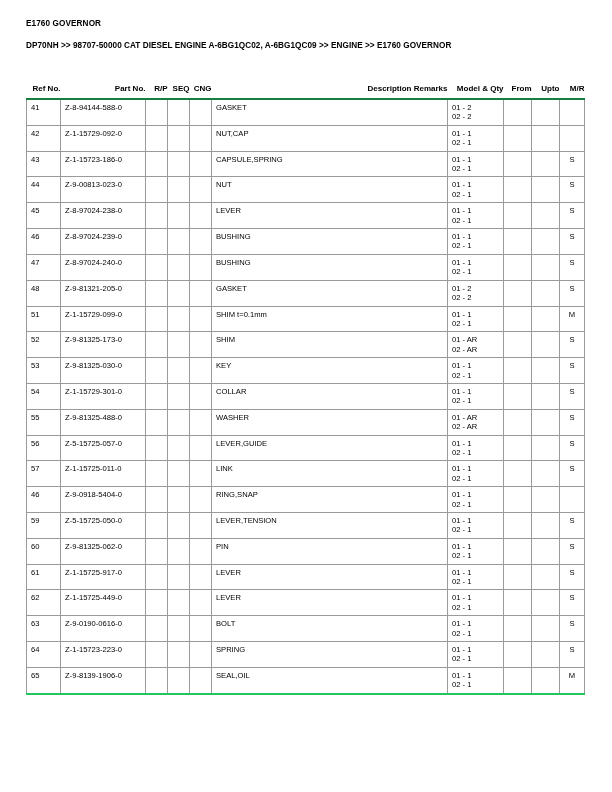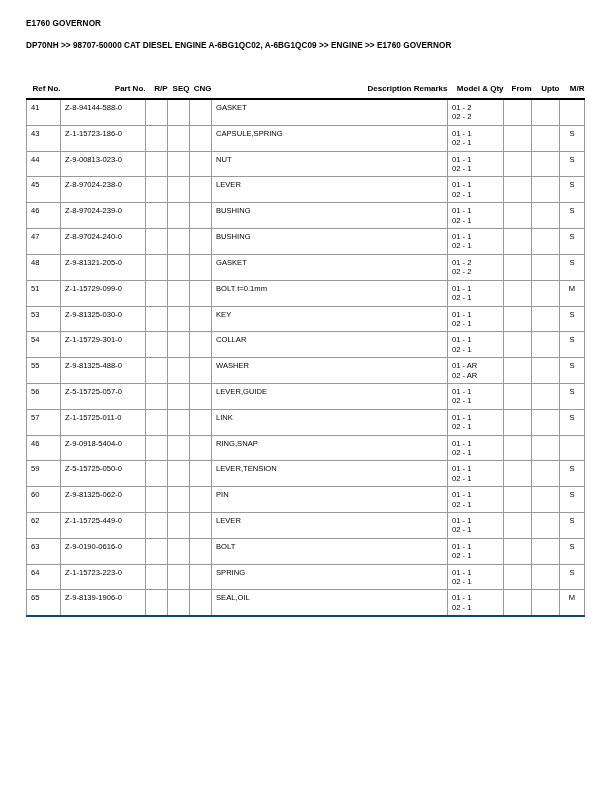--- a/index.html
+++ b/index.html
@@ -77,24 +77,24 @@
     border-left: 1px solid #9a9a9a;
     border-right: 1px solid #9a9a9a;
     border-bottom: 1px solid #9a9a9a;
     padding: 3px 4px 3px 4px;
     vertical-align: top;
     height: 20px;
     line-height: 9.4px;
     box-sizing: border-box;
   }
   table.parts tbody tr.row:first-child td {
-    border-top: 2px solid #000000;
+    border-top: 2px solid #15803d;
   }
   table.parts tbody tr.row:last-child td {
-    border-bottom: 2px solid #0c4a6e;
+    border-bottom: 2px solid #22c55e;
   }
   td.cell-ref, td.cell-part, td.cell-desc, td.cell-model { white-space: nowrap; }
   td.cell-mr { text-align: center; padding-left: 0; padding-right: 0; }
   .qty-line { display: block; }
 </style>
 </head>
 <body>
 
 <div class="page">
 
@@ -140,20 +140,35 @@
             <td class="cell-desc">GASKET</td>
             <td class="cell-model">
               <span class="qty-line">01 - 2</span>
               <span class="qty-line">02 - 2</span>
             </td>
             <td class="cell-from"></td>
             <td class="cell-upto"></td>
             <td class="cell-mr"></td>
           </tr>
           <tr class="row">
+            <td class="cell-ref">42</td>
+            <td class="cell-part">Z-1-15729-092-0</td>
+            <td class="cell-rp"></td>
+            <td class="cell-seq"></td>
+            <td class="cell-cng"></td>
+            <td class="cell-desc">NUT,CAP</td>
+            <td class="cell-model">
+              <span class="qty-line">01 - 1</span>
+              <span class="qty-line">02 - 1</span>
+            </td>
+            <td class="cell-from"></td>
+            <td class="cell-upto"></td>
+            <td class="cell-mr"></td>
+          </tr>
+          <tr class="row">
             <td class="cell-ref">43</td>
             <td class="cell-part">Z-1-15723-186-0</td>
             <td class="cell-rp"></td>
             <td class="cell-seq"></td>
             <td class="cell-cng"></td>
             <td class="cell-desc">CAPSULE,SPRING</td>
             <td class="cell-model">
               <span class="qty-line">01 - 1</span>
               <span class="qty-line">02 - 1</span>
             </td>
@@ -235,28 +250,43 @@
             <td class="cell-from"></td>
             <td class="cell-upto"></td>
             <td class="cell-mr">S</td>
           </tr>
           <tr class="row">
             <td class="cell-ref">51</td>
             <td class="cell-part">Z-1-15729-099-0</td>
             <td class="cell-rp"></td>
             <td class="cell-seq"></td>
             <td class="cell-cng"></td>
-            <td class="cell-desc">BOLT t=0.1mm</td>
+            <td class="cell-desc">SHIM t=0.1mm</td>
             <td class="cell-model">
               <span class="qty-line">01 - 1</span>
               <span class="qty-line">02 - 1</span>
             </td>
             <td class="cell-from"></td>
             <td class="cell-upto"></td>
             <td class="cell-mr">M</td>
+          </tr>
+          <tr class="row">
+            <td class="cell-ref">52</td>
+            <td class="cell-part">Z-9-81325-173-0</td>
+            <td class="cell-rp"></td>
+            <td class="cell-seq"></td>
+            <td class="cell-cng"></td>
+            <td class="cell-desc">SHIM</td>
+            <td class="cell-model">
+              <span class="qty-line">01 - AR</span>
+              <span class="qty-line">02 - AR</span>
+            </td>
+            <td class="cell-from"></td>
+            <td class="cell-upto"></td>
+            <td class="cell-mr">S</td>
           </tr>
           <tr class="row">
             <td class="cell-ref">53</td>
             <td class="cell-part">Z-9-81325-030-0</td>
             <td class="cell-rp"></td>
             <td class="cell-seq"></td>
             <td class="cell-cng"></td>
             <td class="cell-desc">KEY</td>
             <td class="cell-model">
               <span class="qty-line">01 - 1</span>
@@ -356,20 +386,35 @@
             <td class="cell-upto"></td>
             <td class="cell-mr">S</td>
           </tr>
           <tr class="row">
             <td class="cell-ref">60</td>
             <td class="cell-part">Z-9-81325-062-0</td>
             <td class="cell-rp"></td>
             <td class="cell-seq"></td>
             <td class="cell-cng"></td>
             <td class="cell-desc">PIN</td>
+            <td class="cell-model">
+              <span class="qty-line">01 - 1</span>
+              <span class="qty-line">02 - 1</span>
+            </td>
+            <td class="cell-from"></td>
+            <td class="cell-upto"></td>
+            <td class="cell-mr">S</td>
+          </tr>
+          <tr class="row">
+            <td class="cell-ref">61</td>
+            <td class="cell-part">Z-1-15725-917-0</td>
+            <td class="cell-rp"></td>
+            <td class="cell-seq"></td>
+            <td class="cell-cng"></td>
+            <td class="cell-desc">LEVER</td>
             <td class="cell-model">
               <span class="qty-line">01 - 1</span>
               <span class="qty-line">02 - 1</span>
             </td>
             <td class="cell-from"></td>
             <td class="cell-upto"></td>
             <td class="cell-mr">S</td>
           </tr>
           <tr class="row">
             <td class="cell-ref">62</td>

